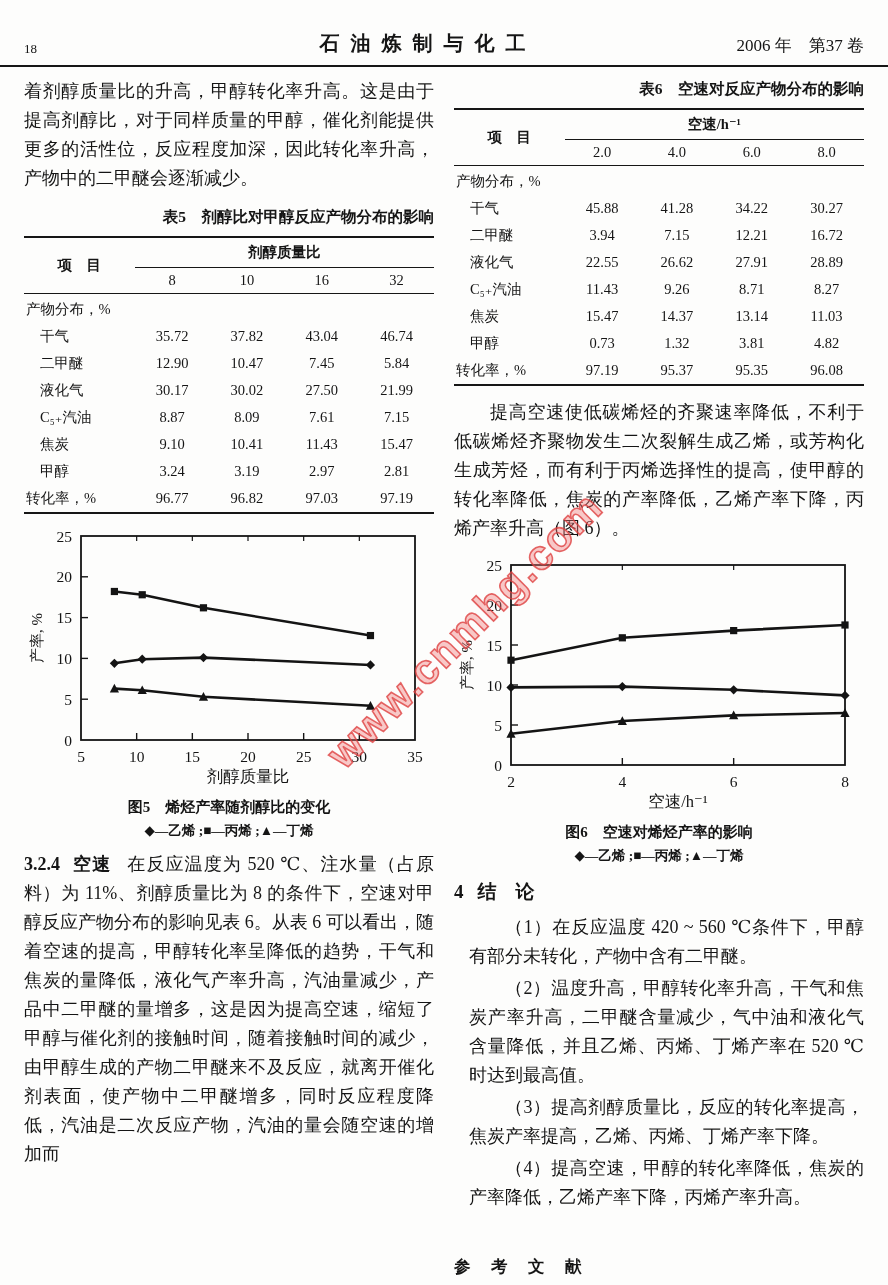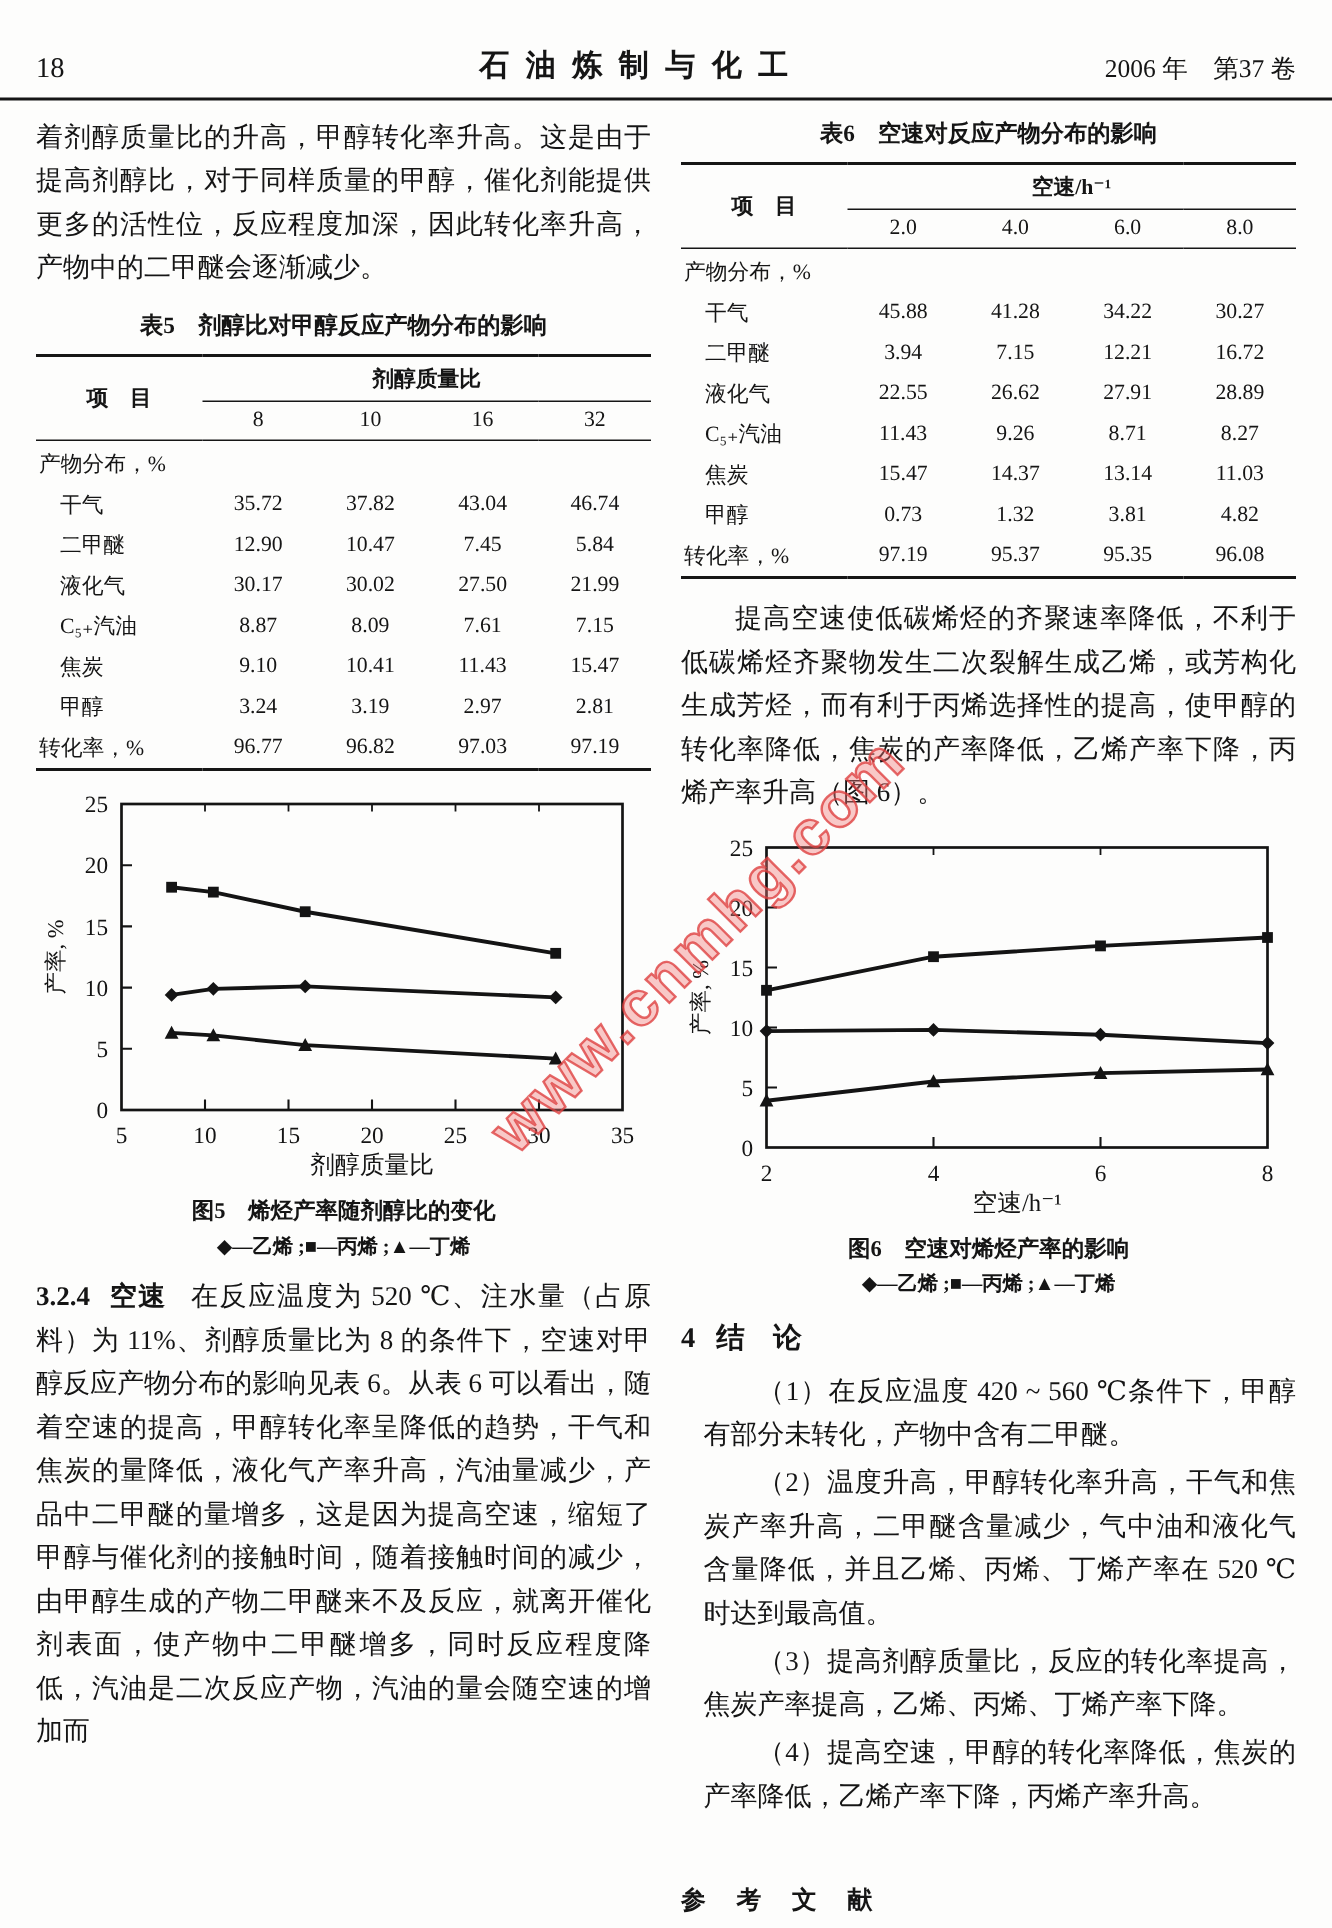--- a/index.html
+++ b/index.html
@@ -5,29 +5,29 @@
   html,body{margin:0;padding:0;}
   body{
     width:888px;height:1285px;overflow:hidden;position:relative;
     background:#fdfdfc;color:#151515;
     font-family:"Liberation Serif","DejaVu Serif",serif;
   }
   .page-header{
     display:flex;justify-content:space-between;align-items:flex-end;
     padding:30px 24px 8px 24px;border-bottom:2.5px solid #161616;
   }
-  .page-num{font-size:19px;width:120px;}
+  .page-num{font-size:13px;width:120px;}
   .journal-title{font-size:20px;font-weight:bold;letter-spacing:3px;text-align:center;flex:1;}
   .issue-info{font-size:17px;width:160px;text-align:right;}
   .columns{display:flex;gap:20px;padding:6px 24px 0 24px;}
   .col{width:410px;}
   p{margin:0;}
   .para{font-size:18px;line-height:29px;text-align:justify;}
   .indent{text-indent:2em;}
-  .tbl-title{text-align:center;font-weight:bold;font-size:15.5px;margin:14px 0 8px 0;}
+  .tbl-title{text-align:right;font-weight:bold;font-size:15.5px;margin:14px 0 8px 0;}
   table{width:100%;border-collapse:collapse;font-size:14.5px;
         border-top:2.5px solid #161616;border-bottom:2.5px solid #161616;}
   th,td{font-weight:normal;padding:4px 2px;}
   th.item-h{width:27%;text-align:center;font-weight:bold;border-bottom:1.3px solid #161616;}
   th.group-h{text-align:center;font-weight:bold;border-bottom:1.2px solid #161616;padding:5px 2px;}
   tr.subhead th{text-align:center;border-bottom:1.3px solid #161616;}
   td.num{text-align:center;width:18.25%;}
   td.lbl{text-align:left;}
   td.ind{padding-left:16px;margin-top:16px;}
   tr.section-row td{text-align:left;padding-top:6px;}

